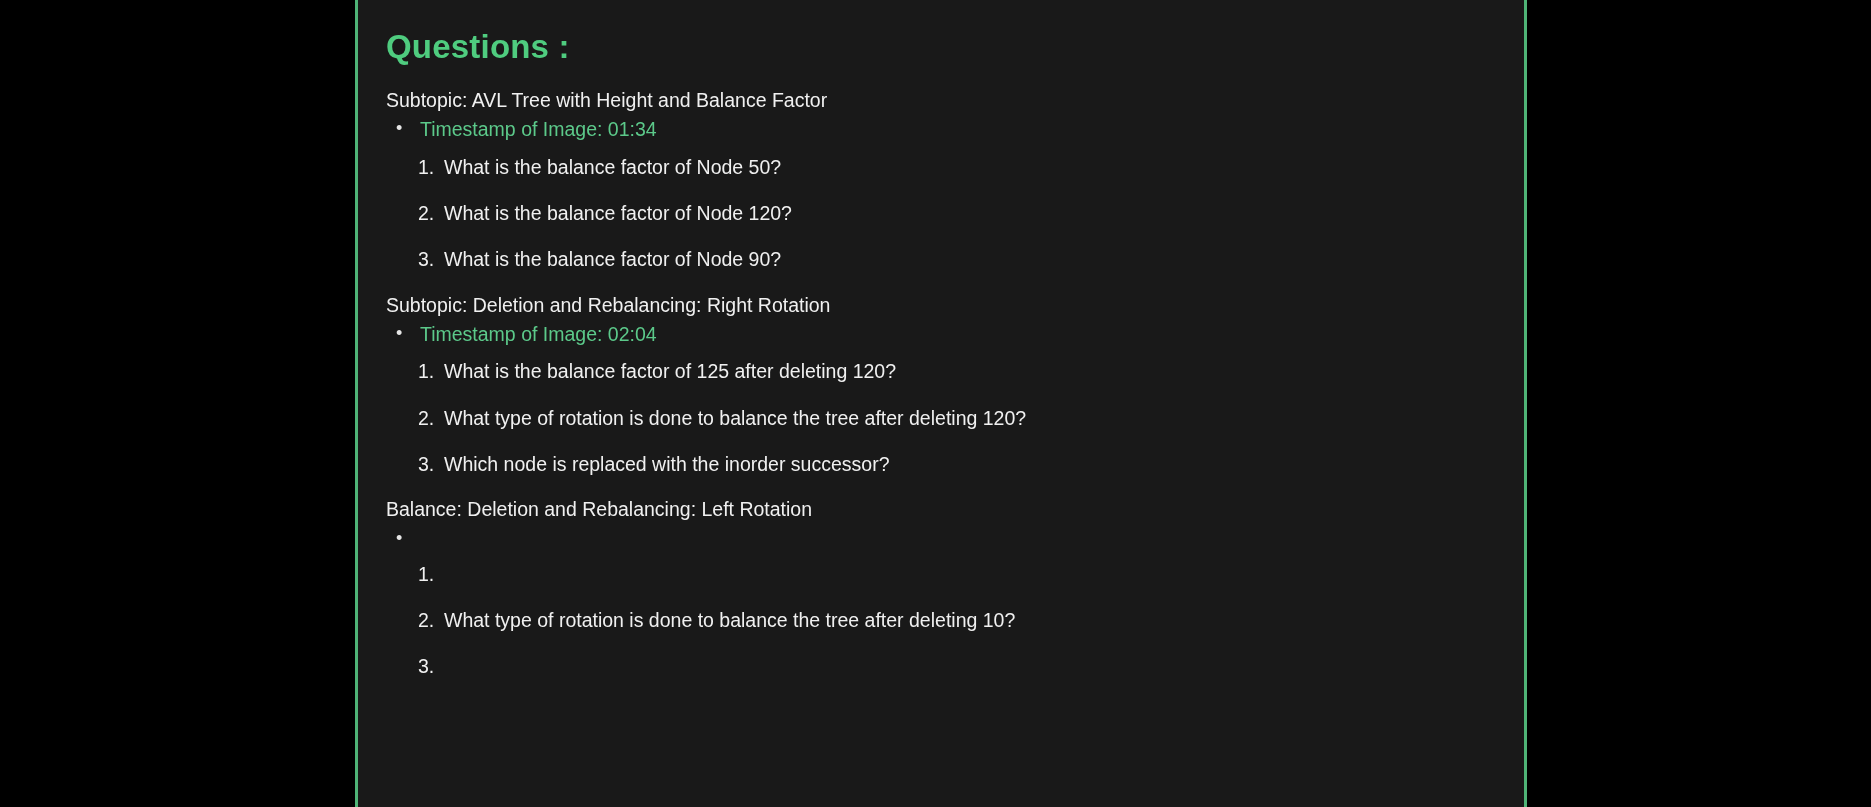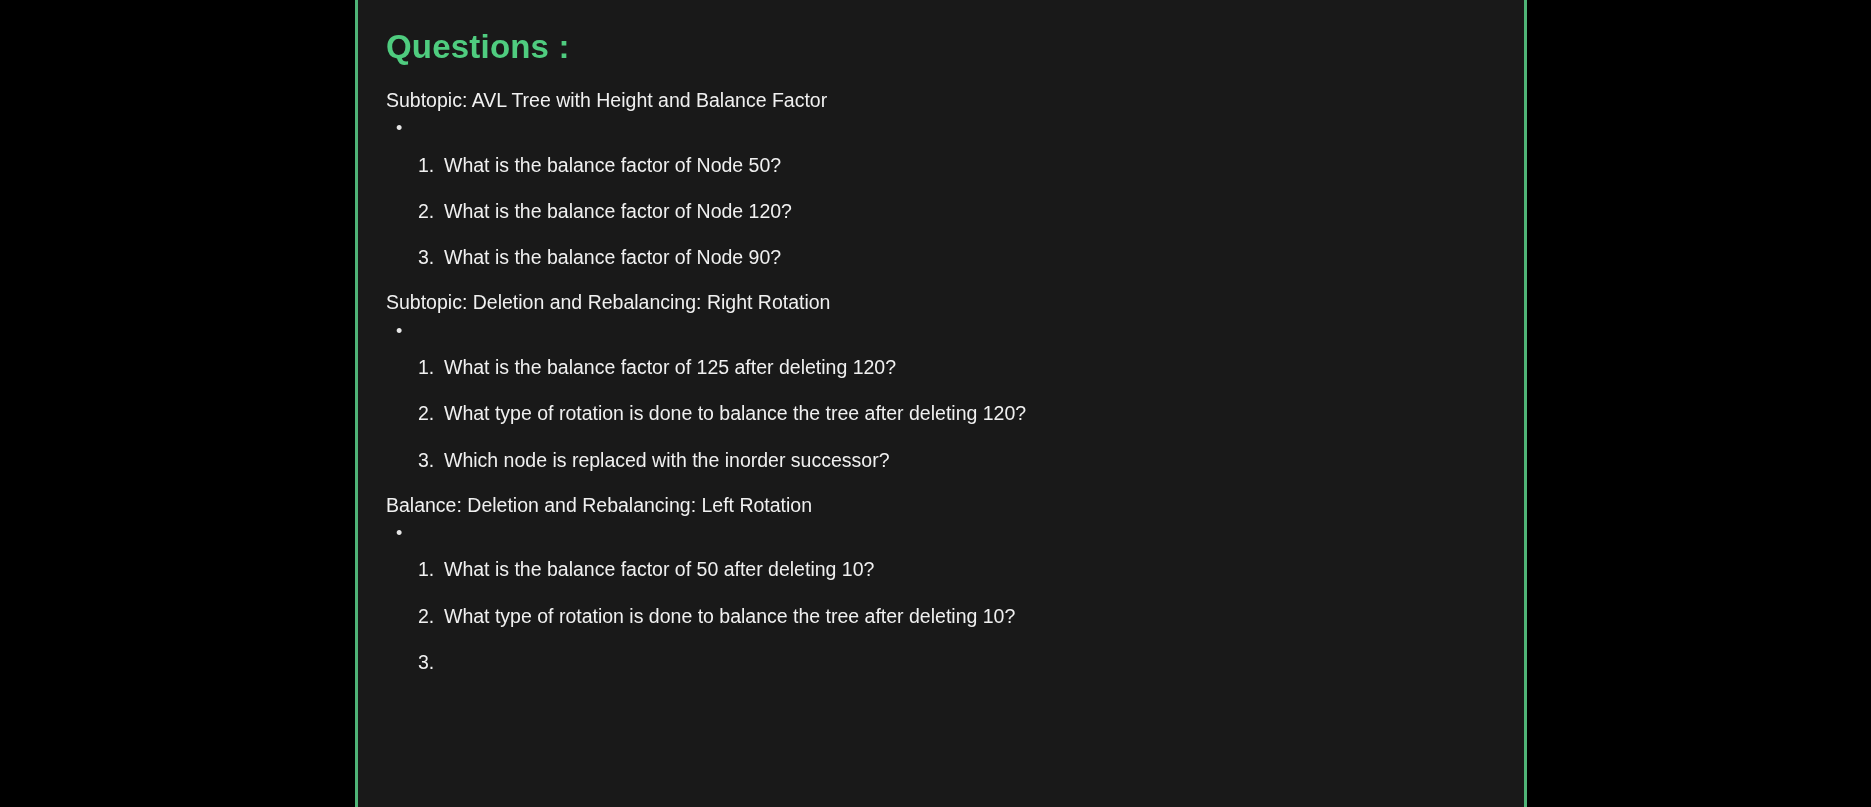--- a/index.html
+++ b/index.html
@@ -97,20 +97,21 @@
 <div class="page">
   <div class="content-panel">
     <div class="inner">
 
       <div class="heading">Questions :</div>
 
       <div class="block">
         <div class="subtopic">Subtopic: AVL Tree with Height and Balance Factor</div>
         <div class="ts-row">
           <span class="bullet">•</span>
+          <span class="ts-text">Timestamp of Image: 01:34</span>
         </div>
         <ul class="q-list">
           <li class="q-item">
             <span class="q-num">1.</span>
             <span>What is the balance factor of Node 50?</span>
           </li>
           <li class="q-item">
             <span class="q-num">2.</span>
             <span>What is the balance factor of Node 120?</span>
           </li>
@@ -118,20 +119,21 @@
             <span class="q-num">3.</span>
             <span>What is the balance factor of Node 90?</span>
           </li>
         </ul>
       </div>
 
       <div class="block">
         <div class="subtopic">Subtopic: Deletion and Rebalancing: Right Rotation</div>
         <div class="ts-row">
           <span class="bullet">•</span>
+          <span class="ts-text">Timestamp of Image: 02:04</span>
         </div>
         <ul class="q-list">
           <li class="q-item">
             <span class="q-num">1.</span>
             <span>What is the balance factor of 125 after deleting 120?</span>
           </li>
           <li class="q-item">
             <span class="q-num">2.</span>
             <span>What type of rotation is done to balance the tree after deleting 120?</span>
           </li>
@@ -143,21 +145,20 @@
       </div>
 
       <div class="block">
         <div class="subtopic">Balance: Deletion and Rebalancing: Left Rotation</div>
         <div class="ts-row">
           <span class="bullet">•</span>
         </div>
         <ul class="q-list">
           <li class="q-item">
             <span class="q-num">1.</span>
-            <span>What is the balance factor of 50 after deleting 10?</span>
           </li>
           <li class="q-item">
             <span class="q-num">2.</span>
             <span>What type of rotation is done to balance the tree after deleting 10?</span>
           </li>
           <li class="q-item">
             <span class="q-num">3.</span>
           </li>
         </ul>
       </div>

